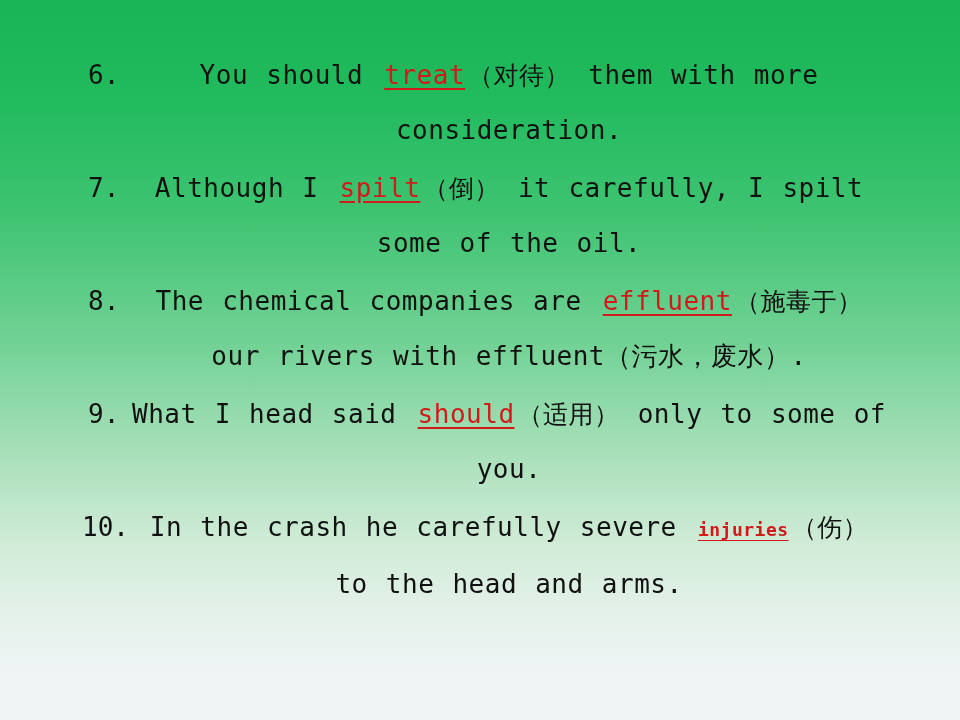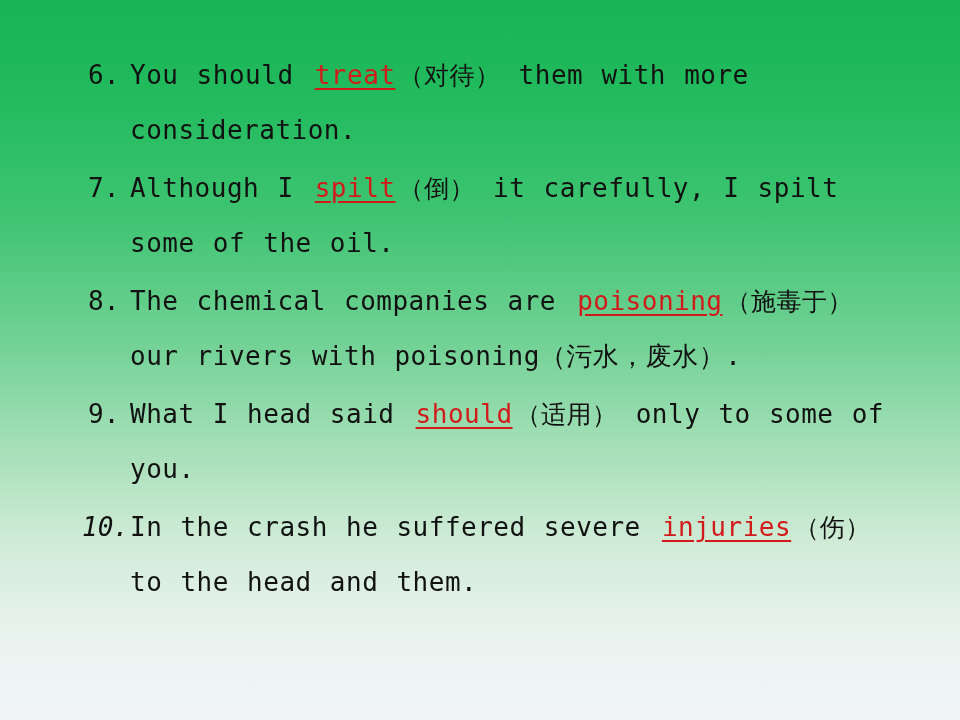--- a/index.html
+++ b/index.html
@@ -43,69 +43,70 @@
     font-size: 26px;
     line-height: 54px;
     color: #111111;
     width: 42px;
     text-align: left;
     letter-spacing: 0px;
   }
   .num.wide {
     width: 48px;
     margin-left: -6px;
-    font-style: italic;
   }
   .body {
     flex: 1 1 auto;
     font-size: 26px;
     line-height: 54px;
     color: #111111;
     letter-spacing: 0.5px;
     word-spacing: 2px;
+    text-align: center;
   }
   .blank {
     color: #d21a1a;
     text-decoration: underline;
     text-underline-offset: 4px;
     padding: 0 3px;
   }
   .cn {
     font-family: "DejaVu Sans", "Liberation Sans", sans-serif;
     font-size: 25px;
   }
   .small-blank {
-    font-size: 26px;
+    font-size: 18px;
+    font-weight: bold;
   }
 </style>
 </head>
 <body>
 
 <div id="slide">
   <div class="content">
 
     <div class="item">
       <div class="num">6.</div>
       <div class="body"><span>You should </span><span class="blank">treat</span><span class="cn">（对待）</span><span> them with more consideration.</span></div>
     </div>
 
     <div class="item">
       <div class="num">7.</div>
       <div class="body"><span>Although I </span><span class="blank">spilt</span><span class="cn">（倒）</span><span> it carefully, I spilt some of the oil.</span></div>
     </div>
 
     <div class="item">
       <div class="num">8.</div>
-      <div class="body"><span>The chemical companies are </span><span class="blank">poisoning</span><span class="cn">（施毒于）</span><span> our rivers with poisoning（污水，废水）.</span></div>
+      <div class="body"><span>The chemical companies are </span><span class="blank">effluent</span><span class="cn">（施毒于）</span><span> our rivers with effluent（污水，废水）.</span></div>
     </div>
 
     <div class="item">
       <div class="num">9.</div>
       <div class="body"><span>What I head said </span><span class="blank">should</span><span class="cn">（适用）</span><span> only to some of you.</span></div>
     </div>
 
     <div class="item">
       <div class="num wide">10.</div>
-      <div class="body"><span>In the crash he suffered severe </span><span class="blank small-blank">injuries</span><span class="cn">（伤）</span><span> to the head and them.</span></div>
+      <div class="body"><span>In the crash he carefully severe </span><span class="blank small-blank">injuries</span><span class="cn">（伤）</span><span> to the head and arms.</span></div>
     </div>
 
   </div>
 </div>
 
 </body></html>

